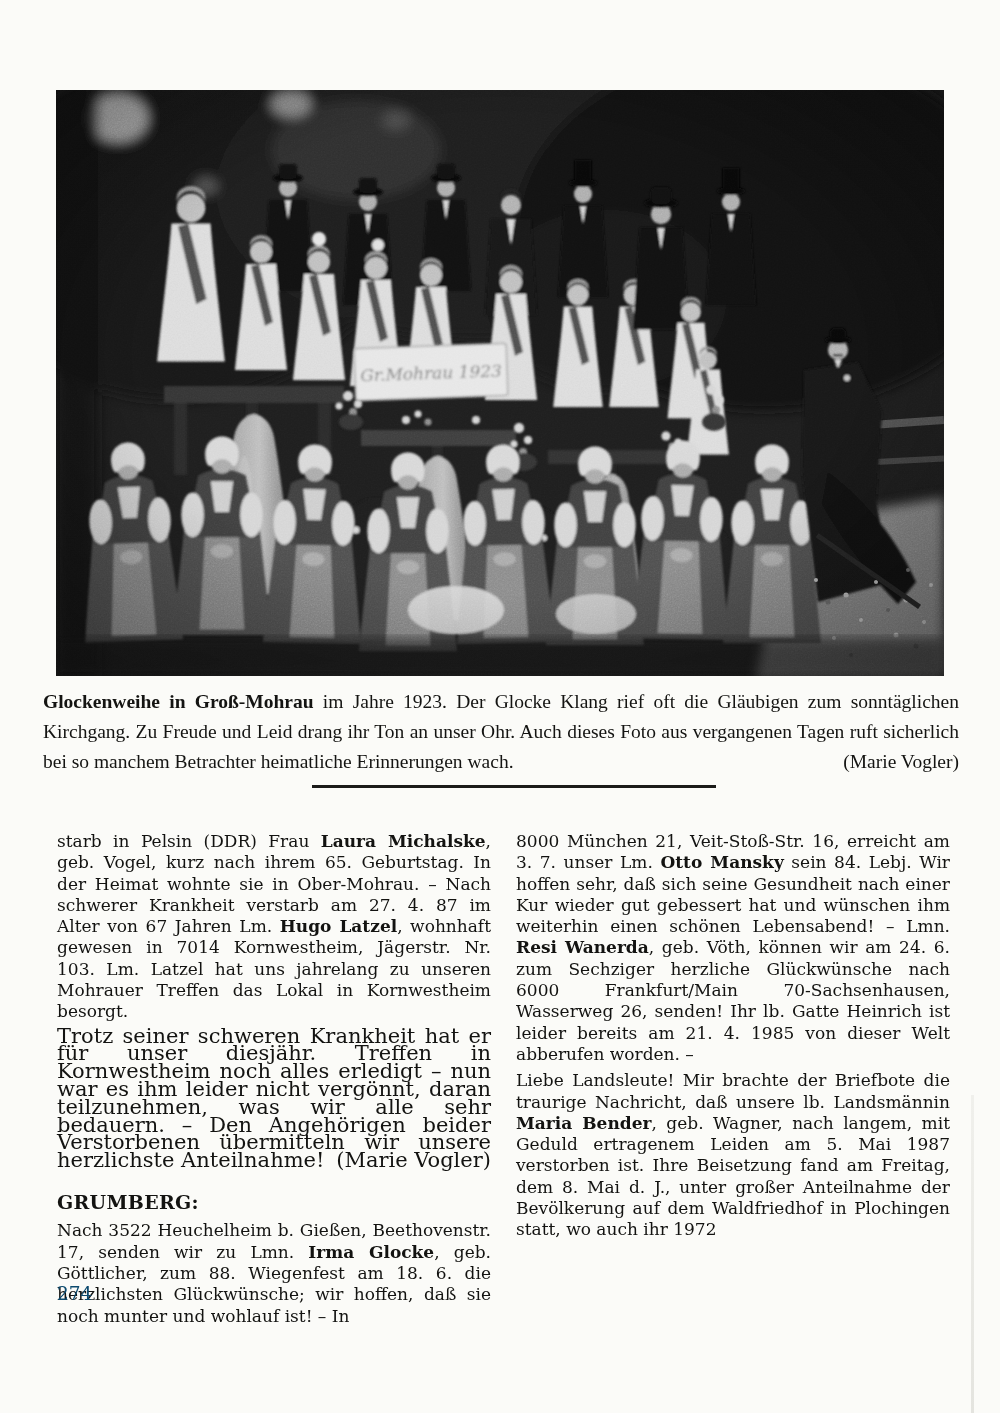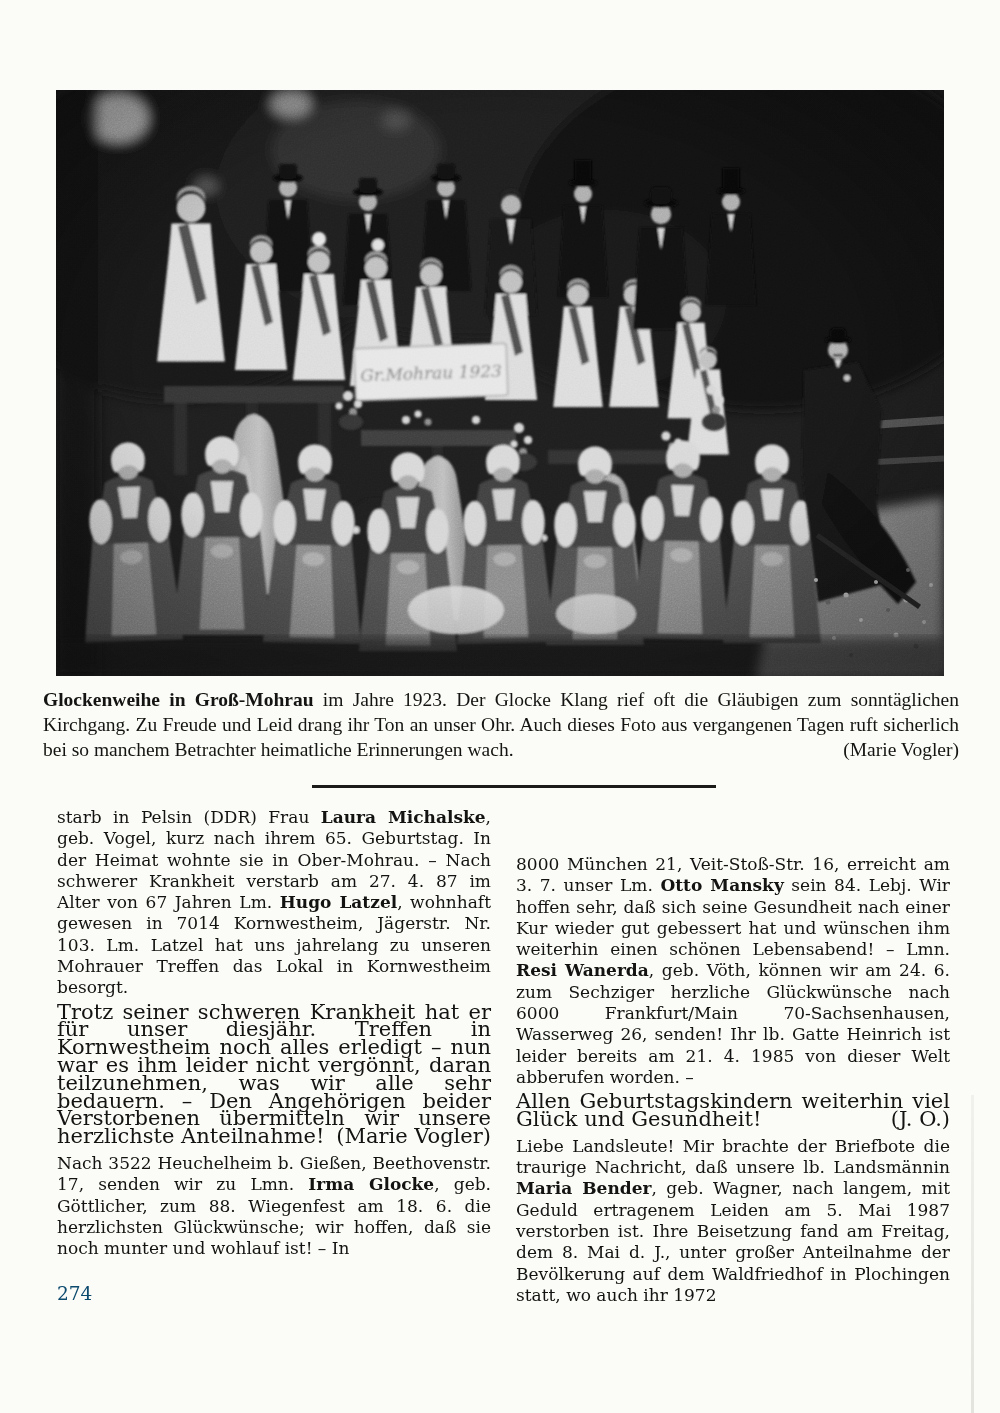--- a/index.html
+++ b/index.html
@@ -13,38 +13,38 @@
   }
   .photo-frame{
     position:absolute;left:56px;top:90px;width:888px;height:586px;
     filter:grayscale(1) contrast(1.04);
     background:#23221d;
   }
   .photo-frame svg{display:block;width:100%;height:100%;}
   .caption{
     position:absolute;left:43px;top:687px;width:916px;
     font-family:"Liberation Serif", serif;
-    font-size:19.5px;line-height:25px;
+    font-size:19.5px;line-height:30px;
     text-align:justify;
     color:#141412;
   }
   .caption .b{font-weight:bold;}
   .caption .credit{position:absolute;right:0;bottom:0;}
   .rule{
     position:absolute;left:312px;top:785px;width:404px;height:3px;
     background:#1b1b19;
   }
   .col{
-    position:absolute;top:807px;width:434px;
+    position:absolute;top:831px;width:434px;
     font-size:17px;line-height:21.3px;
     text-align:justify;
     color:#131311;
   }
   .col-left{left:57px;}
-  .col-right{left:516px;margin-top:47px;}
+  .col-right{left:516px;}
   .para{position:relative;margin:0;}
   .para .b{font-weight:bold;}
   .para.small{font-size:21px;line-height:17.8px;margin-top:1px;}
   .credit{position:absolute;right:0;bottom:0;}
   .heading{
     font-weight:bold;font-size:19px;
     margin-top:22px;margin-bottom:7px;
     text-align:left;letter-spacing:.3px;
   }
   .para + .para{margin-top:5px;}
@@ -294,23 +294,23 @@
 <div class="caption">
   <span><span class="b">Glockenweihe in Groß-Mohrau</span><span> im Jahre 1923. Der Glocke Klang rief oft die Gläubigen zum sonntäglichen Kirchgang. Zu Freude und Leid drang ihr Ton an unser Ohr. Auch dieses Foto aus vergangenen Tagen ruft sicherlich bei so manchem Betrachter heimatliche Erinnerungen wach.</span></span>
   <span class="credit">(Marie Vogler)</span>
 </div>
 
 <div class="rule"></div>
 
 <div class="col col-left">
     <div class="para"><span>starb in Pelsin (DDR) Frau </span><span class="b">Laura Michalske</span><span>, geb. Vogel, kurz nach ihrem 65. Geburtstag. In der Heimat wohnte sie in Ober-Mohrau. – Nach schwerer Krankheit verstarb am 27. 4. 87 im Alter von 67 Jahren Lm. </span><span class="b">Hugo Latzel</span><span>, wohnhaft gewesen in 7014 Kornwestheim, Jägerstr. Nr. 103. Lm. Latzel hat uns jahrelang zu unseren Mohrauer Treffen das Lokal in Kornwestheim besorgt.</span></div>
     <div class="para small"><span>Trotz seiner schweren Krankheit hat er für unser diesjähr. Treffen in Kornwestheim noch alles erledigt – nun war es ihm leider nicht vergönnt, daran teilzunehmen, was wir alle sehr bedauern. – Den Angehörigen beider Verstorbenen übermitteln wir unsere herzlichste Anteilnahme!</span><span class="credit">(Marie Vogler)</span></div>
+    <div class="heading">GRUMBERG:</div>
     <div class="para"><span>Nach 3522 Heuchelheim b. Gießen, Beethovenstr. 17, senden wir zu Lmn. </span><span class="b">Irma Glocke</span><span>, geb. Göttlicher, zum 88. Wiegenfest am 18. 6. die herzlichsten Glückwünsche; wir hoffen, daß sie noch munter und wohlauf ist! – In</span></div>
   </div>
 <div class="col col-right">
     <div class="para"><span>8000 München 21, Veit-Stoß-Str. 16, erreicht am 3. 7. unser Lm. </span><span class="b">Otto Mansky</span><span> sein 84. Lebj. Wir hoffen sehr, daß sich seine Gesundheit nach einer Kur wieder gut gebessert hat und wünschen ihm weiterhin einen schönen Lebensabend! – Lmn. </span><span class="b">Resi Wanerda</span><span>, geb. Vöth, können wir am 24. 6. zum Sechziger herzliche Glückwünsche nach 6000 Frankfurt/Main 70-Sachsenhausen, Wasserweg 26, senden! Ihr lb. Gatte Heinrich ist leider bereits am 21. 4. 1985 von dieser Welt abberufen worden. –</span></div>
-    <div class="para small"><span>Allen Geburtstagskindern weiterhin viel Glück und Gesundheit!</span><span class="credit">(J. O.)</span></div>
     <div class="para"><span>Liebe Landsleute! Mir brachte der Briefbote die traurige Nachricht, daß unsere lb. Landsmännin </span><span class="b">Maria Bender</span><span>, geb. Wagner, nach langem, mit Geduld ertragenem Leiden am 5. Mai 1987 verstorben ist. Ihre Beisetzung fand am Freitag, dem 8. Mai d. J., unter großer Anteilnahme der Bevölkerung auf dem Waldfriedhof in Plochingen statt, wo auch ihr 1972</span></div>
   </div>
 
 <div class="page-number">274</div>
 
 <div class="scan-streak"></div>
 
 </body></html>

